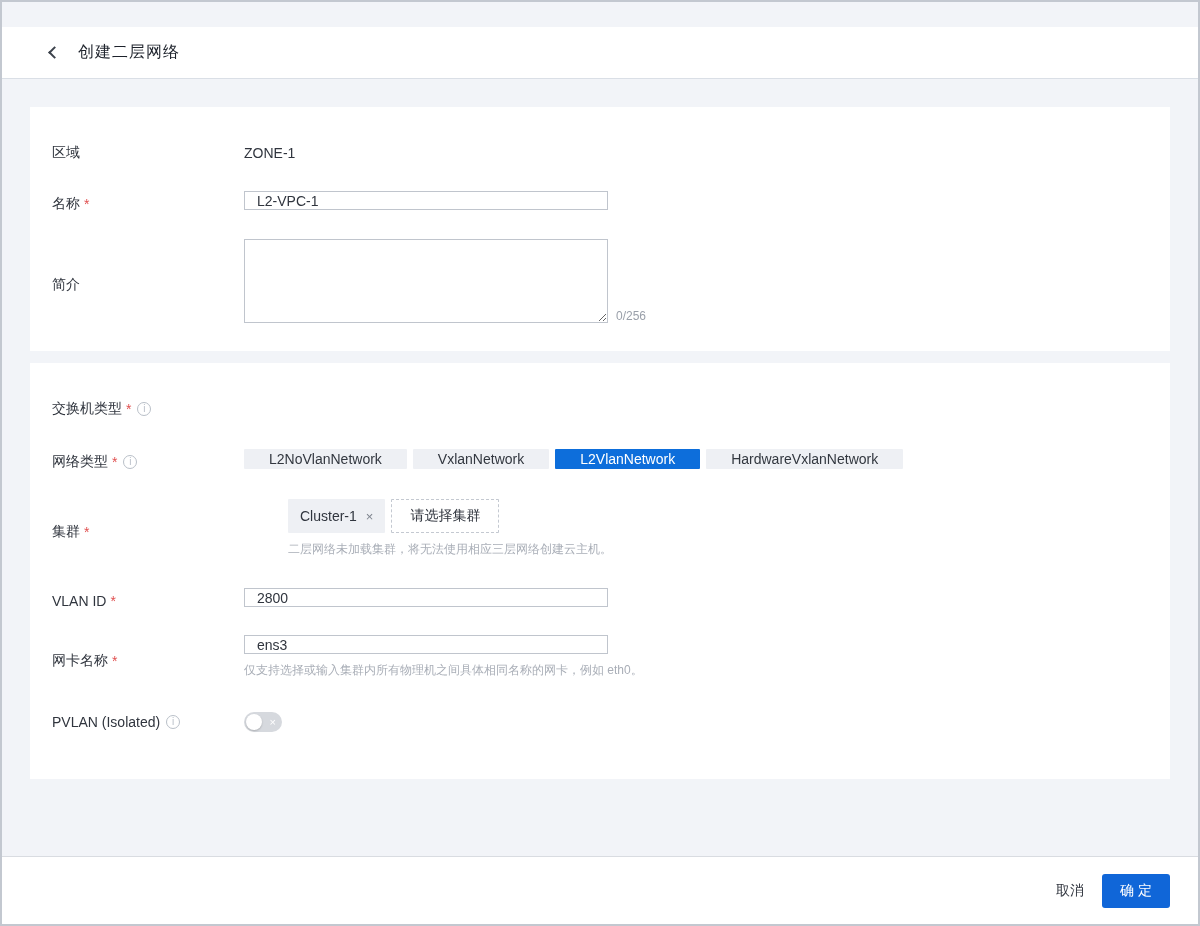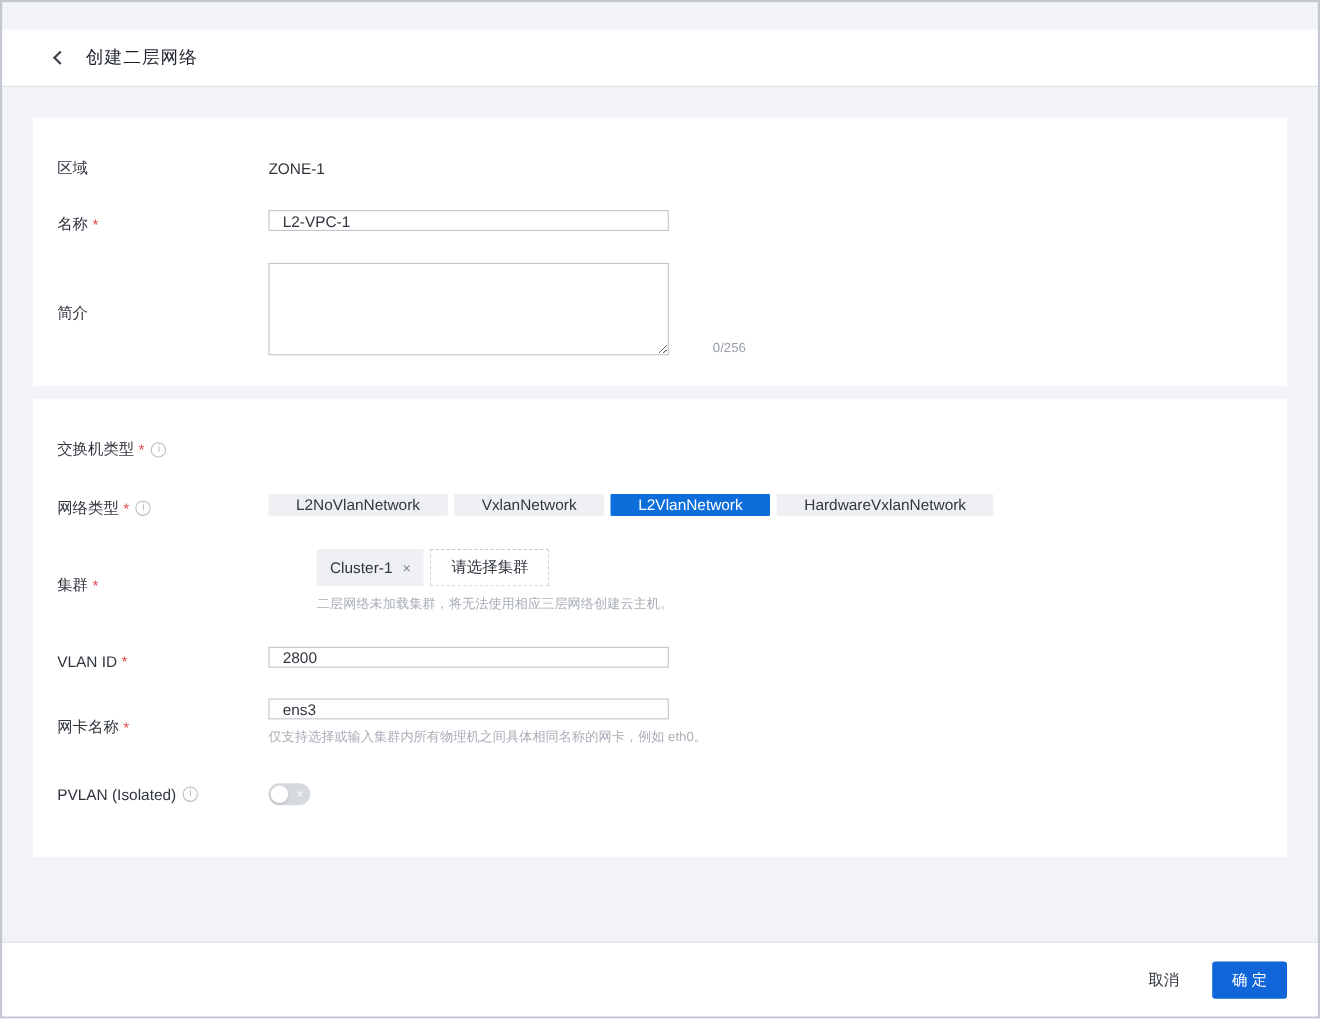--- a/index.html
+++ b/index.html
@@ -22,21 +22,21 @@
   .row { display:flex; align-items:center; }
   .row + .row, .row + .block, .block + .row { margin-top:26px; }
   .label { width:192px; flex:0 0 192px; padding-top:7px; color:#30353e; display:flex; align-items:center; }
   .label.center { padding-top:0; }
   .req { color:#e04f4f; margin-left:4px; }
   .info { width:14px; height:14px; border:1px solid #b9bfc8; border-radius:50%; color:#b9bfc8; font-size:10px; line-height:12px; text-align:center; margin-left:6px; font-style:normal; flex:0 0 auto; cursor:pointer; }
   .control { flex:1 1 auto; }
   .static-val { display:inline-block; padding-top:7px; }
 
   .tinput { width:364px; height:19px; border:1px solid #c0c5cd; background:#fff; padding:0 12px; font-size:14px; color:#30353e; font-family:inherit; outline:none; }
-  .ta-wrap { display:flex; align-items:flex-end;gap:32px; }
+  .ta-wrap { display:flex; align-items:flex-end; }
   .textarea { width:364px; height:84px; border:1px solid #c0c5cd; resize:vertical; padding:8px 12px; font-size:14px; font-family:inherit; color:#30353e; outline:none; }
   .counter { font-size:12px; color:#9aa0aa; margin-left:8px; }
 
   .hint { font-size:12px; color:#a9aeb7; margin-top:8px; }
 
   
   .radio-group { display:flex; align-items:center; padding-top:5px; }
   .radio { display:flex; align-items:center; margin-right:30px; cursor:pointer; }
   .rdot { width:16px; height:16px; border-radius:50%; border:1px solid #c6cbd3; background:#fff; margin-right:9px; position:relative; flex:0 0 auto; }
   .rdot.on { border-color:#1470da; }
@@ -54,21 +54,21 @@
   .dashed-btn { height:34px; margin-left:6px; padding:0 18px; background:#fff; border:1px dashed #c4c9d1; font-size:14px; color:#30353e; font-family:inherit; cursor:pointer; border-radius:1px; }
 
   
   .toggle { width:38px; height:20px; border-radius:10px; background:#d6d9de; position:relative; display:inline-block; cursor:pointer; margin-top:3px; }
   .knob { position:absolute; left:2px; top:2px; width:16px; height:16px; border-radius:50%; background:#fff; box-shadow:0 1px 2px rgba(0,0,0,.2); }
   .toggle-x { position:absolute; right:6px; top:2px; font-size:11px; line-height:16px; color:#fff; }
 
   
   .ftr { flex:0 0 auto; height:68px; background:#fff; border-top:1px solid #d9dce1; display:flex; align-items:center; justify-content:flex-end; padding-right:28px; }
   .btn-text { background:none; border:none; font-size:14px; color:#30353e; font-family:inherit; cursor:pointer; padding:8px 10px; }
-  .btn-primary { margin-left:20px; min-width:68px; height:34px; background:#1066d8; color:#fff; border:none; border-radius:3px; font-size:14px; font-family:inherit; letter-spacing:4px; padding:0 10px 0 14px; cursor:pointer; }
+  .btn-primary { margin-left:8px; min-width:68px; height:34px; background:#1066d8; color:#fff; border:none; border-radius:3px; font-size:14px; font-family:inherit; letter-spacing:4px; padding:0 10px 0 14px; cursor:pointer; }
 </style>
 </head>
 <body>
 
 <div class="page">
 
   <div class="hdr">
     <span class="back-btn">
         <span class="chev"></span>
       </span>

